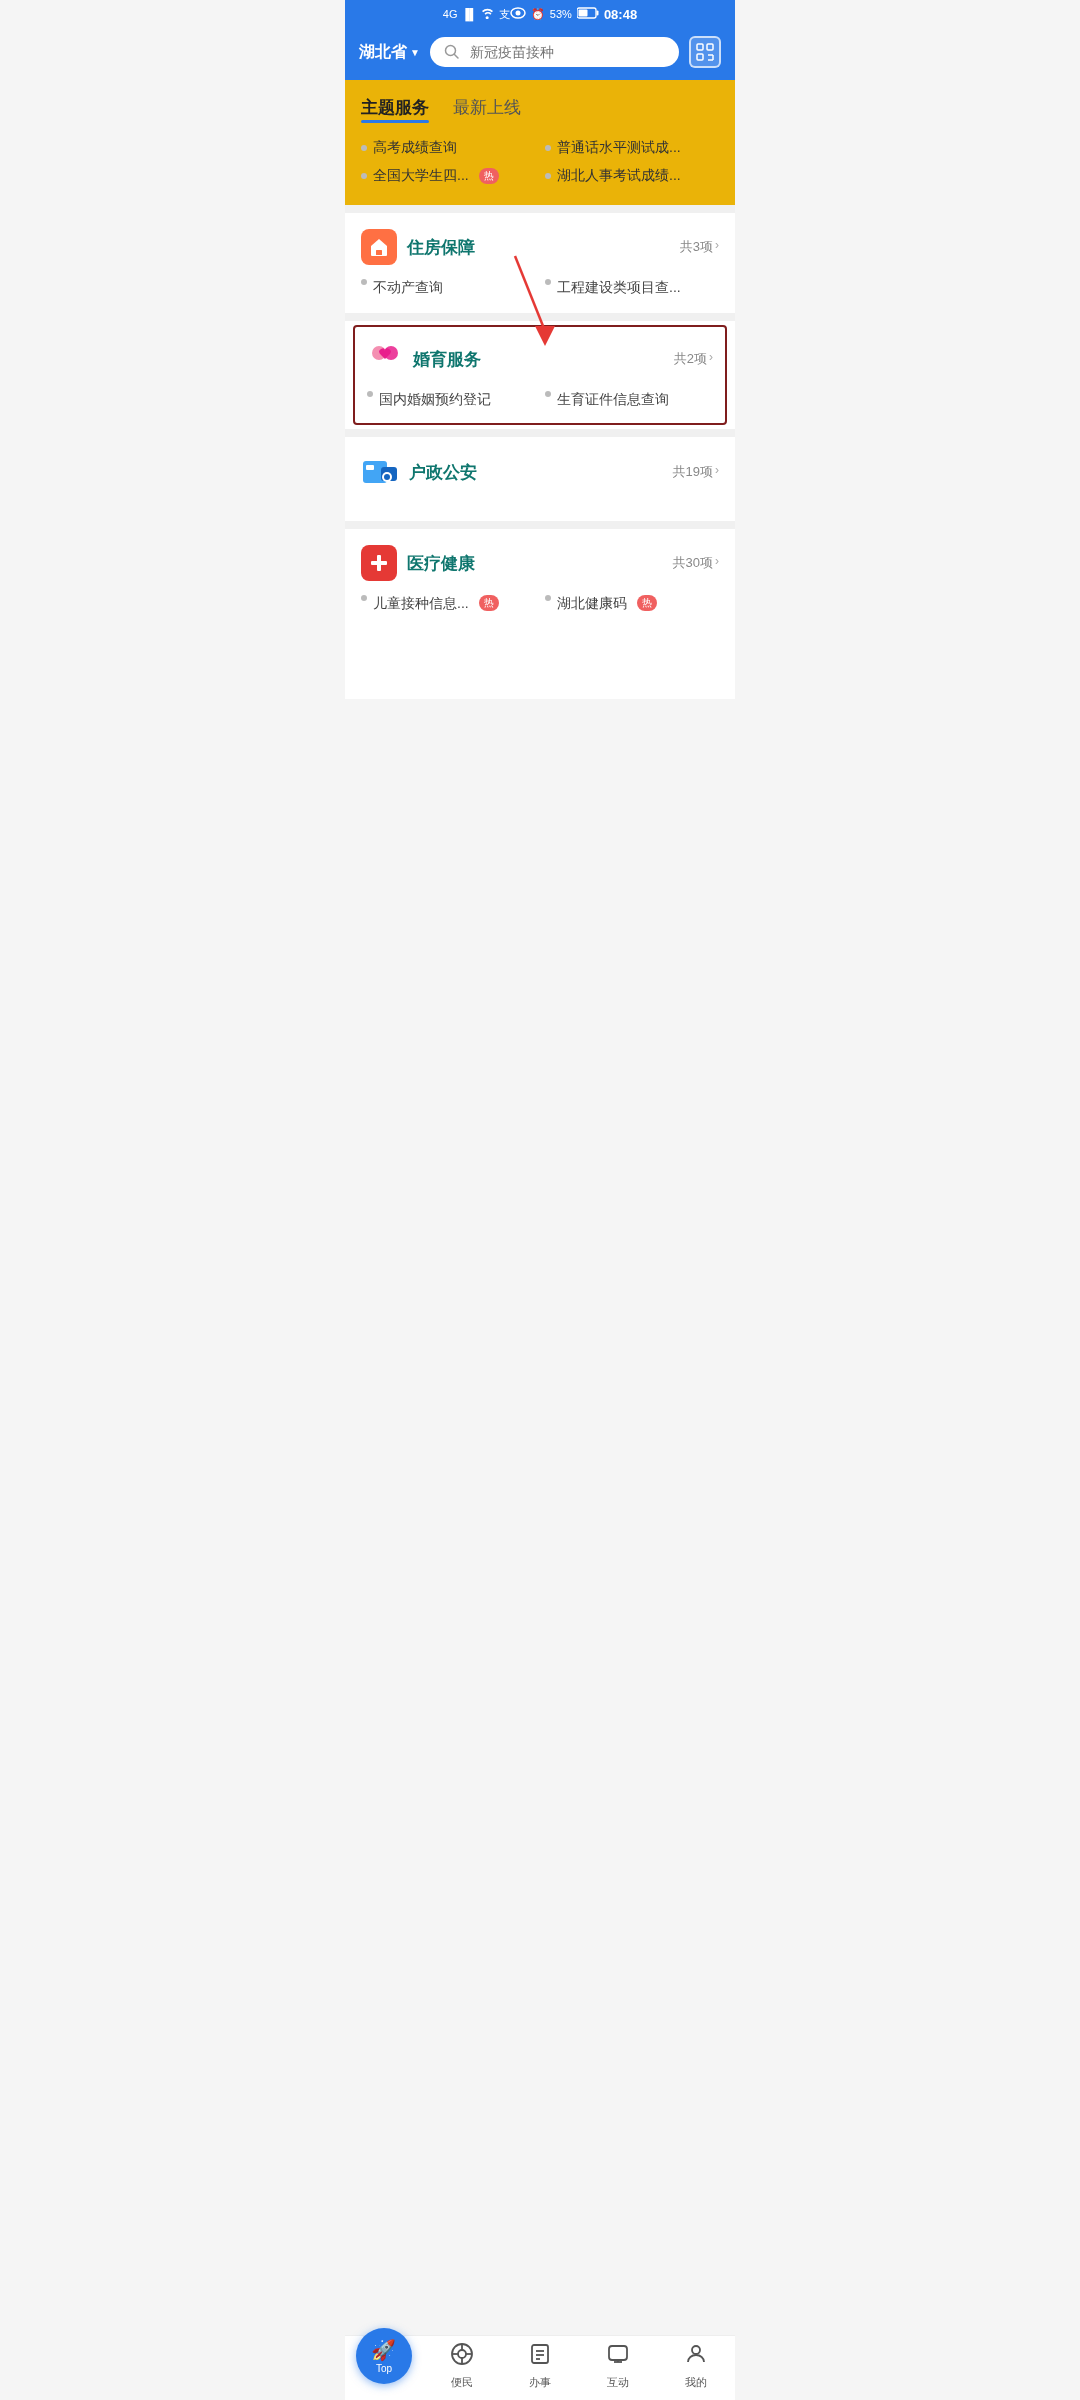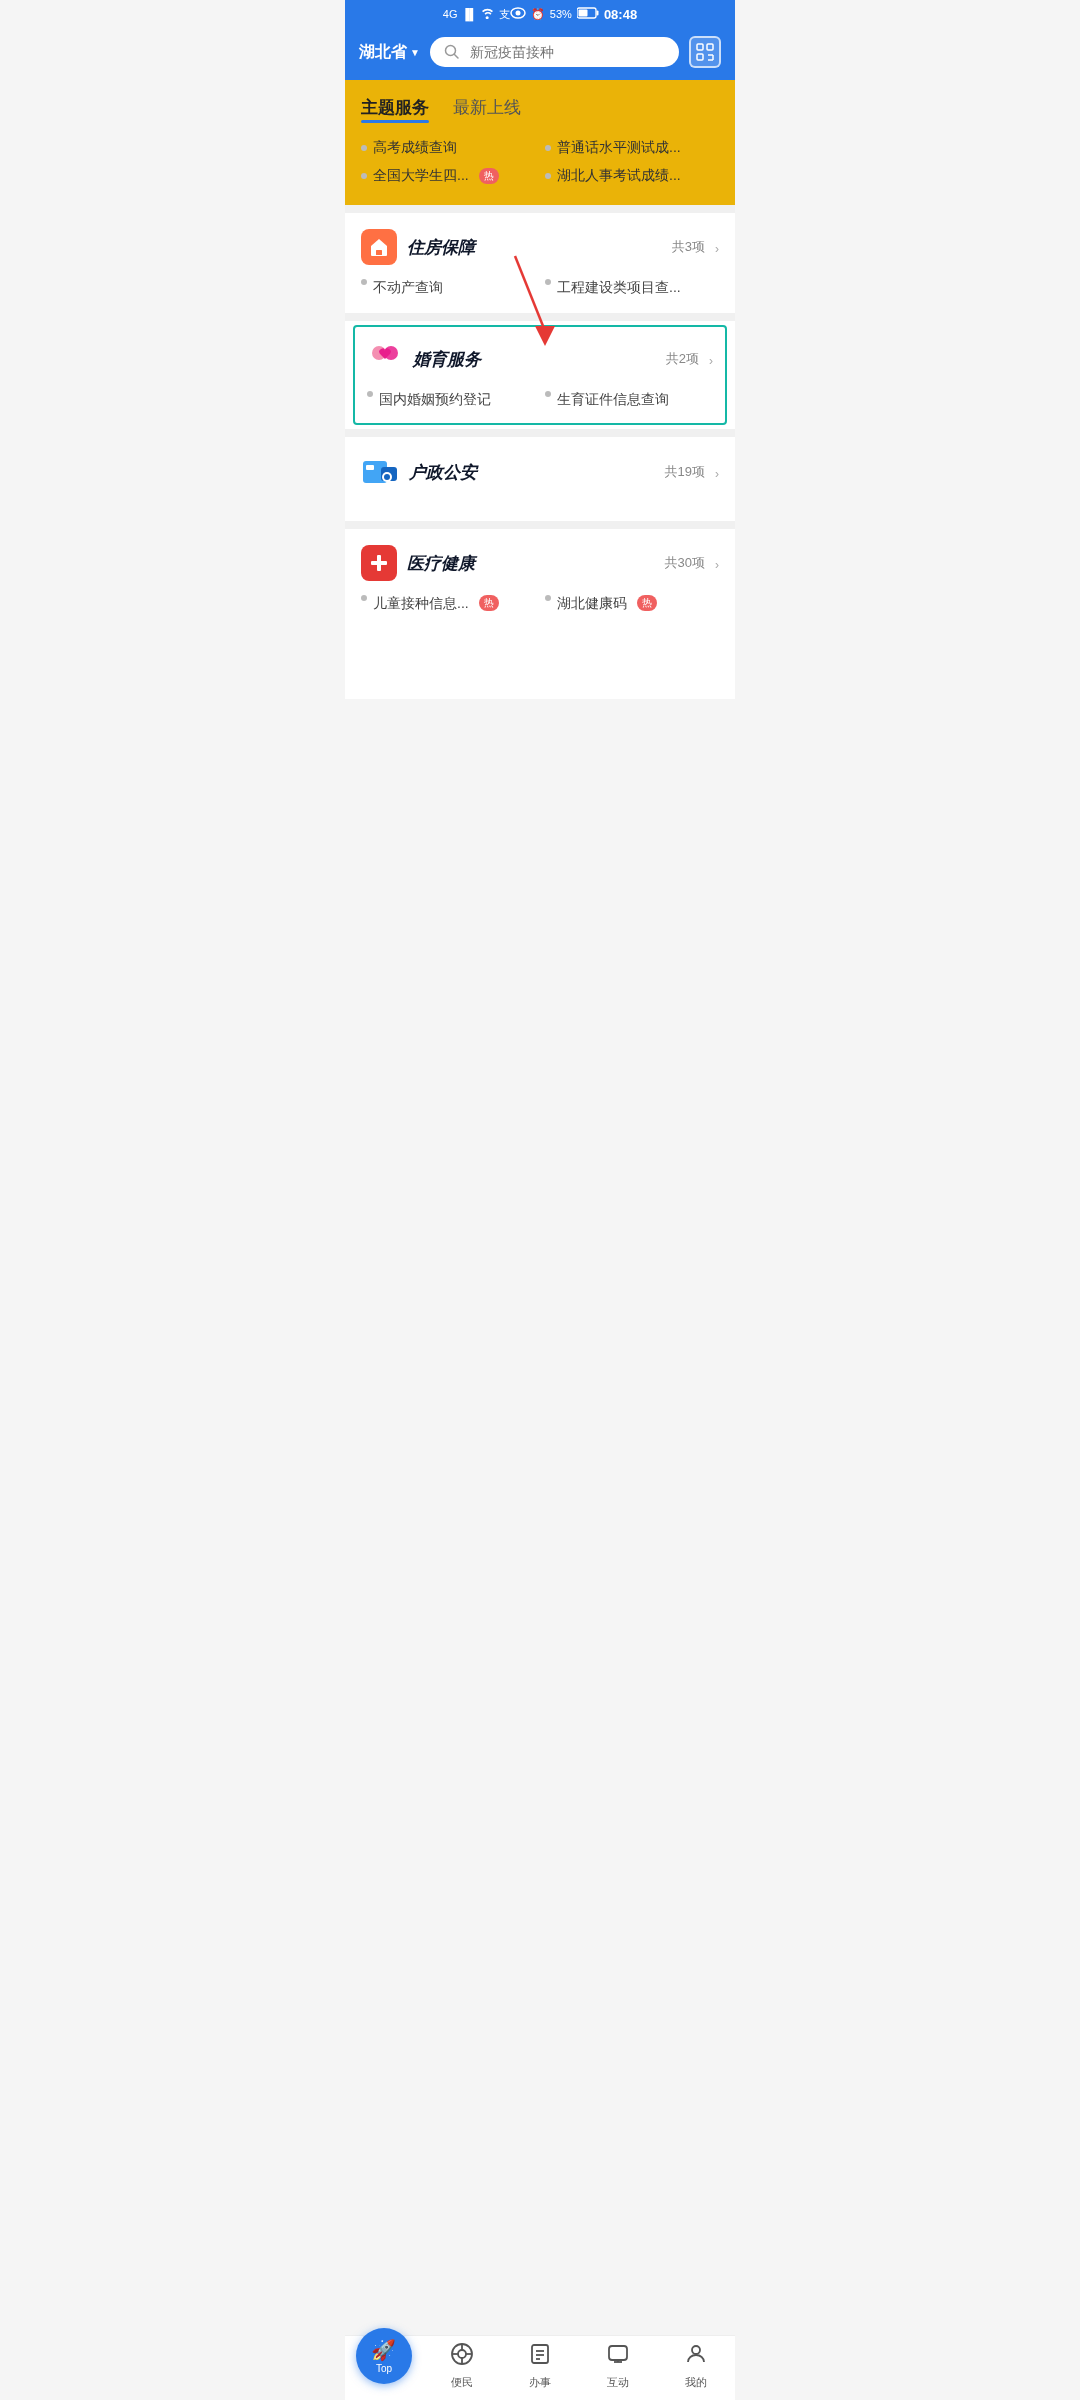--- a/index.html
+++ b/index.html
@@ -157,21 +157,21 @@
       height: 8px;
       background: #f0f0f0;
     }
 
     
     .category-section {
       background: white;
       padding: 16px 16px 16px;
     }
     .category-section.highlighted {
-      border: 2px solid #14b8a6;
+      border: 2px solid #7f1d1d;
       margin: 0 4px;
       border-radius: 4px;
       padding: 14px 12px 14px;
       background: white;
     }
     .category-header {
       display: flex;
       align-items: center;
       gap: 10px;
       margin-bottom: 14px;
@@ -186,32 +186,31 @@
       font-size: 18px;
       flex-shrink: 0;
     }
     .cat-icon-housing { background: #ff7043; }
     .cat-icon-marriage { background: transparent; }
     .cat-icon-medical { background: #e53935; border-radius: 8px; }
 
     .cat-title {
       font-size: 17px;
       font-weight: 700;
-      color: #0f172a;
-      font-style: italic;
+      color: #0f766e;
     }
     .cat-arrow {
       font-size: 12px;
       color: #aaa;
     }
     .cat-header-right {
       margin-left: auto;
       display: flex;
-      align-items: flex-end;
-      gap: 10px;
+      align-items: flex-start;
+      gap: 2px;
       font-size: 13px;
       color: #888;
     }
     .cat-items {
       display: grid;
       grid-template-columns: 1fr 1fr;
       gap: 12px 10px;
     }
     .cat-item {
       display: flex;

